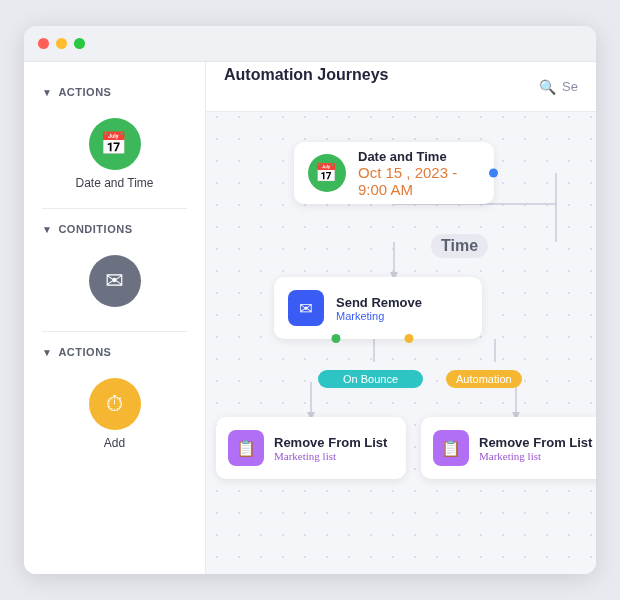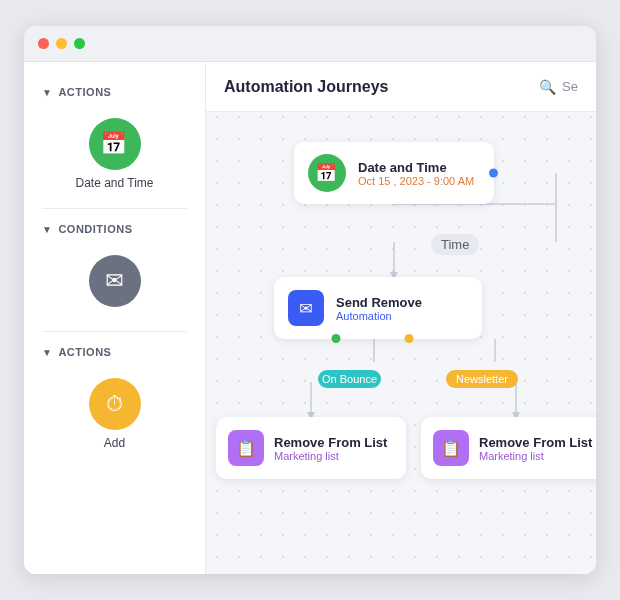--- a/index.html
+++ b/index.html
@@ -113,21 +113,21 @@
     }
 
     
     .app-header {
       position: absolute;
       top: 0; left: 0; right: 0;
       height: 50px;
       background: #fff;
       border-bottom: 1px solid #e8eaef;
       display: flex;
-      padding: 16px 18px;
+      padding: 4px 18px;
       z-index: 10;
     }
     .app-title {
       font-size: 16px;
       font-weight: 700;
       color: #23263a;
     }
     .header-search {
       margin-left: auto;
       display: flex;
@@ -176,21 +176,21 @@
       color: #fff;
       font-size: 18px;
       flex-shrink: 0;
     }
     .node-text-main {
       font-size: 13px;
       font-weight: 600;
       color: #23263a;
     }
     .node-text-sub {
-      font-size: 11px;
+      font-size: 15px;
       color: #e07b39;
     }
 
     
     .edge-dot {
       width: 9px;
       height: 9px;
       border-radius: 50%;
       position: absolute;
     }
@@ -199,23 +199,23 @@
     .dot-yellow-small { background: #f5b731; }
 
     
     .time-badge {
       position: absolute;
       top: 122px;
       left: 225px;
       background: #e8e9f0;
       border-radius: 12px;
       padding: 3px 10px;
-      font-size: 13px;
+      font-size: 16px;
       color: #5a6070;
-      font-weight: 400;
+      font-weight: 700;
     }
 
     
     .connector-svg {
       position: absolute;
       top: 0; left: 0;
       width: 100%;
       height: 100%;
       pointer-events: none;
       z-index: 0;
@@ -247,21 +247,21 @@
     }
     .node-text-sub-blue { font-size: 11px; color: #3b5bf5; }
 
     
     .badge-cyan {
       position: absolute;
       top: 258px;
       left: 112px;
       background: #2ec4c4;
       border-radius: 12px;
-      padding: 3px 4px;
+      padding: 3px 25px;
       font-size: 11px;
       color: #fff;
       font-weight: 500;
       z-index: 3;
     }
     .badge-yellow {
       position: absolute;
       top: 258px;
       left: 240px;
       background: #f5b731;
@@ -296,21 +296,21 @@
       height: 36px;
       border-radius: 8px;
       background: #b16ff5;
       display: flex;
       align-items: center;
       justify-content: center;
       color: #fff;
       font-size: 16px;
       flex-shrink: 0;
     }
-    .node-text-sub-purple { font-size: 11px; color: #9b59d0; }
+    .node-text-sub-purple { font-size: 11px; color: #9b59d0; font-family: Liberation Serif, serif; }
 
     
     .actions-section { margin-top: 4px; }
   </style>
 </head>
 <body>
 
 <div class="window">
 
   <div class="titlebar">
@@ -394,31 +394,31 @@
 
           <div class="edge-dot dot-blue" style="right:-4px; top:50%; transform:translateY(-50%);"></div>
         </div>
 
         <div class="time-badge">Time</div>
 
         <div class="node email-node">
           <div class="email-icon-square">✉</div>
           <div>
             <div class="node-text-main">Send Remove</div>
-            <div class="node-text-sub-blue">Automation</div>
+            <div class="node-text-sub-blue">Marketing</div>
           </div>
 
           <div class="edge-dot dot-green-small" style="bottom:-4px; left:30%; transform:translateX(-50%);"></div>
 
           <div class="edge-dot dot-yellow-small" style="bottom:-4px; left:65%; transform:translateX(-50%);"></div>
         </div>
 
         <div class="badge-cyan">On Bounce</div>
 
-        <div class="badge-yellow">Newsletter</div>
+        <div class="badge-yellow">Automation</div>
 
         <div class="node remove-node remove-node-left">
           <div class="remove-icon-square">📋</div>
           <div>
             <div class="node-text-main">Remove From List</div>
             <div class="node-text-sub-purple">Marketing list</div>
           </div>
         </div>
 
         <div class="node remove-node remove-node-right">

